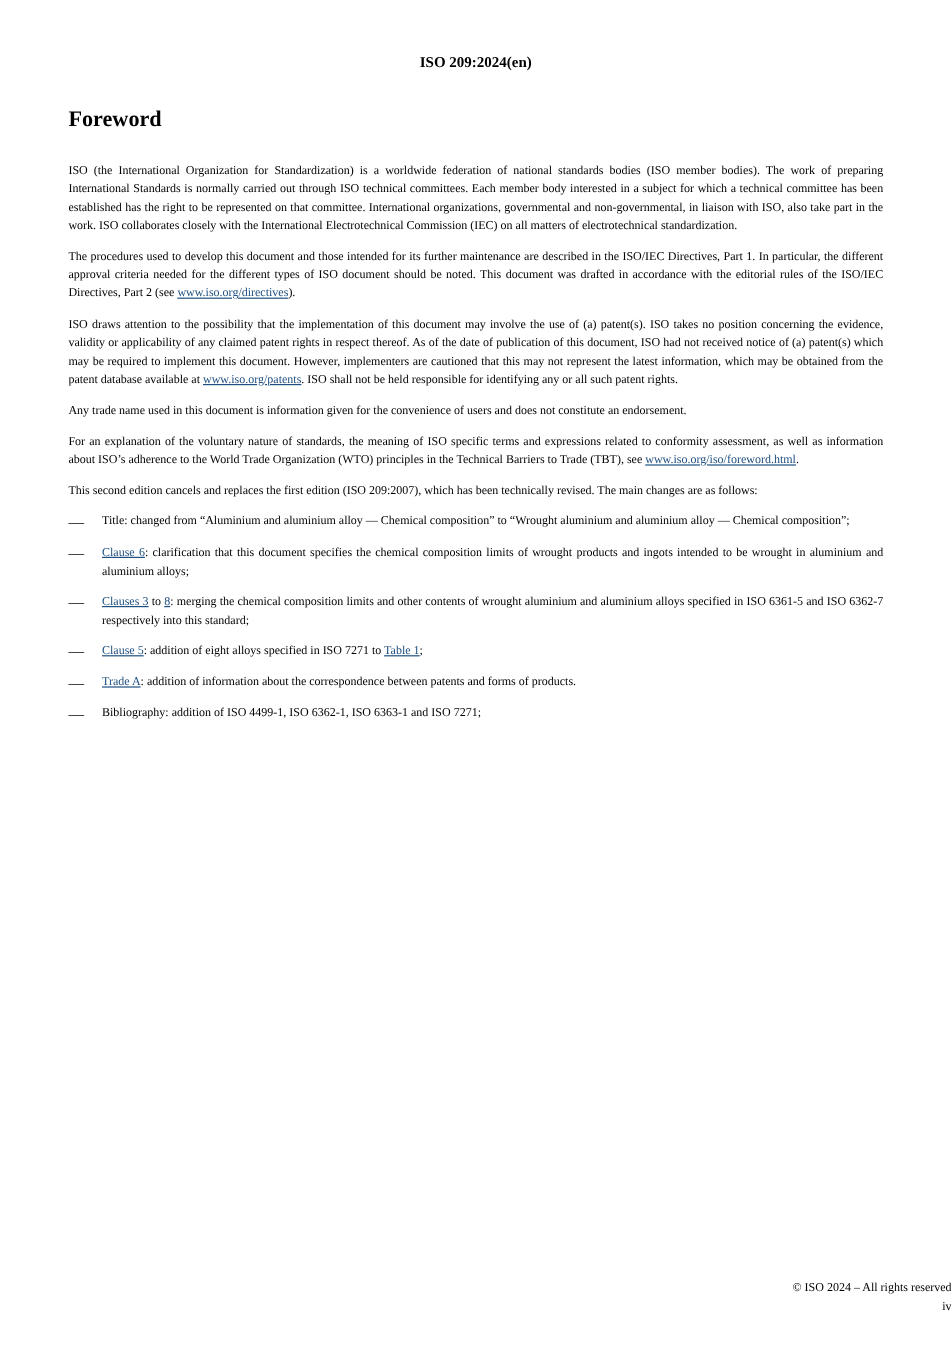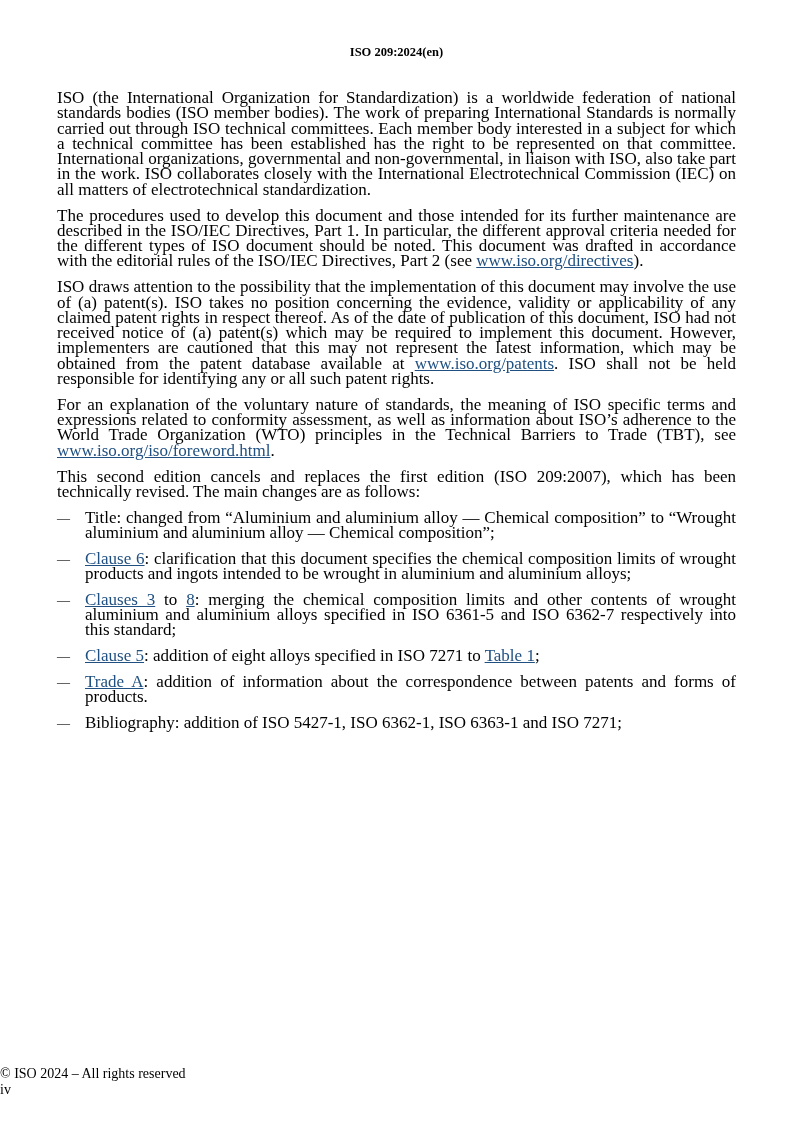--- a/index.html
+++ b/index.html
@@ -20,21 +20,21 @@
     font-size: 12.5px;
     line-height: 14px;
     margin: 0 0 31px 0;
   }
   .doc-title {
     font-size: 18.5px;
     font-weight: bold;
     margin: 0 0 24px 0;
   }
   .para, .change-text {
-    font-size: 17px;
+    font-size: 10px;
     line-height: 15.3px;
     text-align: justify;
     margin: 0 0 10.5px 0;
   }
   .changes { margin: 2px 0 0 0; }
   .change-item {
     position: relative;
     padding-left: 28px;
     margin: 0 0 10.5px 0;
   }
@@ -48,38 +48,40 @@
   a.doc-link {
     color: var(--link-color, #205081);
     cursor: pointer;
   }
   .italic { font-style: italic; }
   .footer {
     position: absolute;
     left: 0;
     right: 0;
     bottom: 25px;
-    text-align: left;
-    font-size: 14px;
+    text-align: right;
+    font-size: 10px;
     line-height: 15.5px;
   }
 </style>
 </head>
 <body>
 
 <div class="page">
 
   <div class="doc-header">
     <span>ISO 209:2024(en)</span>
   </div>
 
+  <h1 class="doc-title">Foreword</h1>
 
   <p class="para"><span>ISO (the International Organization for Standardization) is a worldwide federation of national standards bodies (ISO member bodies). The work of preparing International Standards is normally carried out through ISO technical committees. Each member body interested in a subject for which a technical committee has been established has the right to be represented on that committee. International organizations, governmental and non-governmental, in liaison with ISO, also take part in the work. ISO collaborates closely with the International Electrotechnical Commission (IEC) on all matters of electrotechnical standardization.</span></p>
   <p class="para"><span>The procedures used to develop this document and those intended for its further maintenance are described in the ISO/IEC Directives, Part 1. In particular, the different approval criteria needed for the different types of ISO document should be noted. This document was drafted in accordance with the editorial rules of the ISO/IEC Directives, Part 2 (see </span><a href="#" class="doc-link">www.iso.org/directives</a><span>).</span></p>
   <p class="para"><span>ISO draws attention to the possibility that the implementation of this document may involve the use of (a) patent(s). ISO takes no position concerning the evidence, validity or applicability of any claimed patent rights in respect thereof. As of the date of publication of this document, ISO had not received notice of (a) patent(s) which may be required to implement this document. However, implementers are cautioned that this may not represent the latest information, which may be obtained from the patent database available at </span><a href="#" class="doc-link">www.iso.org/patents</a><span>. ISO shall not be held responsible for identifying any or all such patent rights.</span></p>
+  <p class="para"><span>Any trade name used in this document is information given for the convenience of users and does not constitute an endorsement.</span></p>
   <p class="para"><span>For an explanation of the voluntary nature of standards, the meaning of ISO specific terms and expressions related to conformity assessment, as well as information about ISO’s adherence to the World Trade Organization (WTO) principles in the Technical Barriers to Trade (TBT), see </span><a href="#" class="doc-link">www.iso.org/iso/foreword.html</a><span>.</span></p>
   <p class="para"><span>This second edition cancels and replaces the first edition (ISO 209:2007), which has been technically revised. The main changes are as follows:</span></p>
 
   <div class="changes">
 
     <div class="change-item">
       <span class="dash">—</span>
       <p class="change-text"><span>Title: changed from “Aluminium and aluminium alloy — Chemical composition” to “Wrought aluminium and aluminium alloy — Chemical composition”;</span></p>
     </div>
 
@@ -98,21 +100,21 @@
       <p class="change-text"><a href="#" class="doc-link">Clause 5</a><span>: addition of eight alloys specified in ISO 7271 to </span><a href="#" class="doc-link">Table 1</a><span>;</span></p>
     </div>
 
     <div class="change-item">
       <span class="dash">—</span>
       <p class="change-text"><a href="#" class="doc-link">Trade A</a><span>: addition of information about the correspondence between patents and forms of products.</span></p>
     </div>
 
     <div class="change-item">
       <span class="dash">—</span>
-      <p class="change-text"><span>Bibliography: addition of ISO 5427-1, ISO 6362-1, ISO 6363-1 and ISO 7271;</span></p>
+      <p class="change-text"><span>Bibliography: addition of ISO 4499-1, ISO 6362-1, ISO 6363-1 and ISO 7271;</span></p>
     </div>
 
   </div>
 
 
   <div class="footer">
     <div>© ISO 2024 – All rights reserved</div>
     <div>iv</div>
   </div>
 

